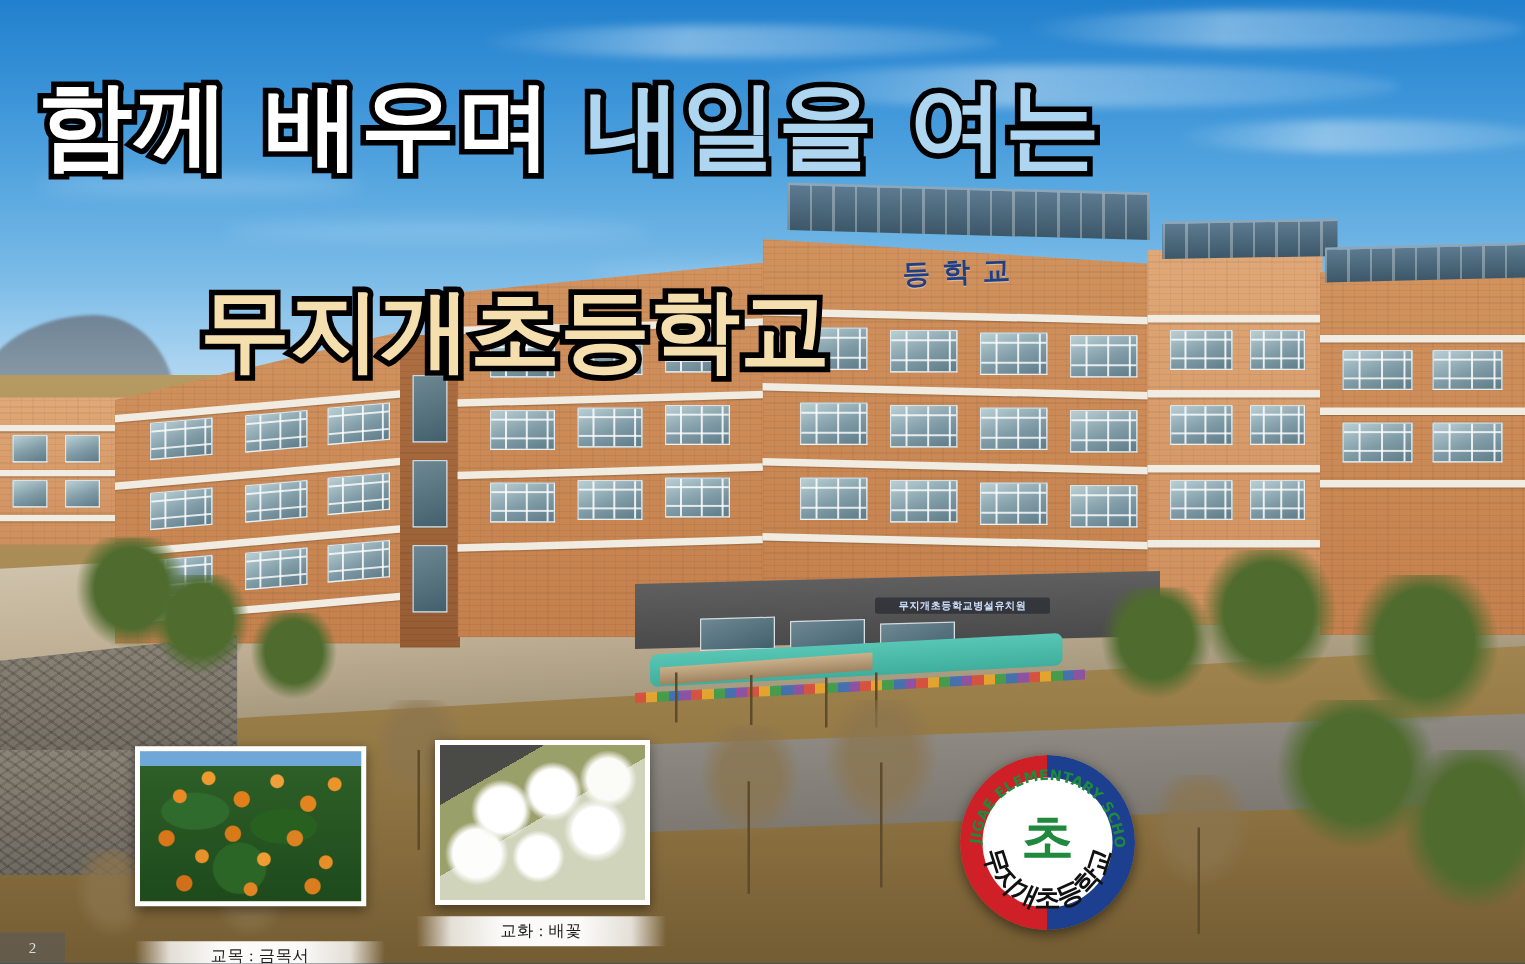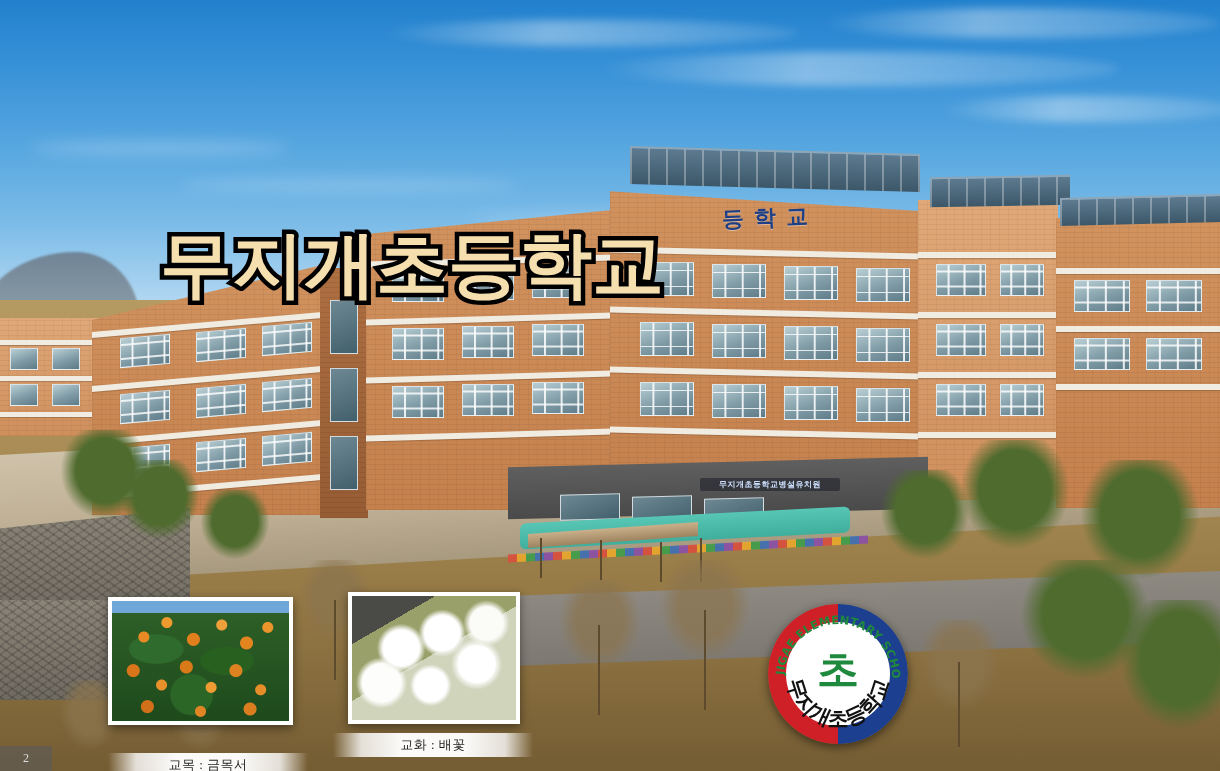--- a/index.html
+++ b/index.html
@@ -487,20 +487,24 @@
   <div class="trunk" style="left:598px;top:625px;height:90px;"></div>
   <div class="tree-dry" style="left:660px;top:560px;width:90px;height:100px;"></div>
   <div class="trunk" style="left:704px;top:610px;height:100px;"></div>
   <div class="tree-dry" style="left:440px;top:600px;width:70px;height:80px;"></div>
   <div class="trunk" style="left:474px;top:640px;height:80px;"></div>
   <div class="tree-dry" style="left:920px;top:620px;width:80px;height:90px;"></div>
   <div class="trunk" style="left:958px;top:662px;height:85px;"></div>
   <div class="tree-dry" style="left:170px;top:680px;width:60px;height:70px;"></div>
   <div class="tree-dry" style="left:60px;top:680px;width:60px;height:70px;"></div>
 
+  <div class="headline">
+    <span class="hl-a">함께 배우며</span>
+    <span class="hl-b">내일을 여는</span>
+  </div>
 
   <div class="subline">무지개초등학교</div>
 
   <div class="inset" id="inset-tree"></div>
   <div class="inset" id="inset-flower"></div>
 
   <div class="emblem">
     <div class="emb-ring"></div>
     <div class="emb-inner"></div>
     <svg class="emb-arcs" viewBox="0 0 140 140">

